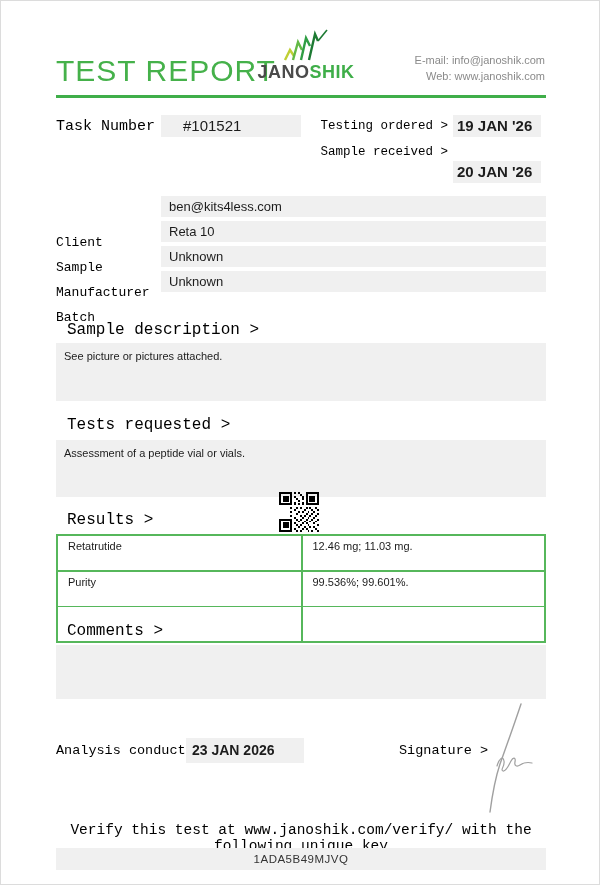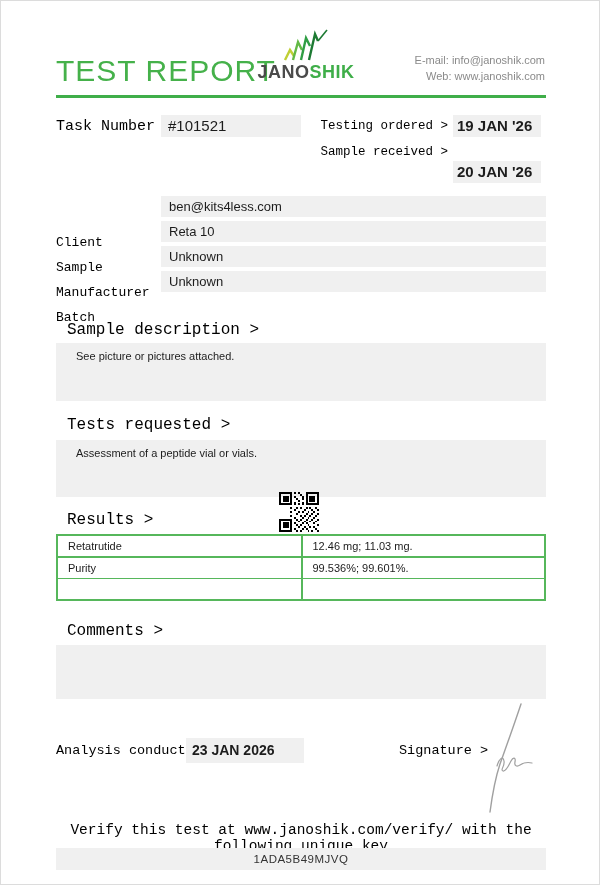--- a/index.html
+++ b/index.html
@@ -18,39 +18,39 @@
   .logo { left:245px; top:28px; width:120px; text-align:center; }
   .logo-icon { display:block; margin:0 auto; }
   .brand { font-size:18px; font-weight:bold; letter-spacing:0.5px; margin-top:-1px; }
   .brand-jano { color:#4a4a4a; }
   .brand-shik { color:#3fae49;text-align:right; }
   .contact { right:54px; top:51px; text-align:right; font-size:11px; color:#8a8a8a; line-height:16px; }
   .rule { left:55px; top:94px; width:490px; height:3px; background:#3fae49; }
 
   
   .task-label { left:55px; top:117px; font-size:15px; }
-  .task-box { left:160px; top:114px; width:140px; height:22px; line-height:22px; font-size:15px; padding-left:7px; }
+  .task-box { left:160px; top:114px; width:140px; height:22px; line-height:22px; font-size:15px; padding-left:22px; }
   .d-label { width:150px; text-align:right; font-size:12.5px; }
   .d-label1 { left:297px; top:118px; }
   .d-label2 { left:297px; top:144px; }
   .d-box { left:452px; width:88px; height:22px; line-height:22px; font-size:15px; font-weight:bold; padding-left:4px; }
   .d-box1 { top:114px; }
   .d-box2 { top:136px;margin-top:24px; }
 
   
   .info-label { left:55px; font-size:13px; line-height:21px;margin-top:36px; }
   .info-box { left:160px; width:385px; height:21px; line-height:21px; font-size:13px; padding-left:8px; }
 
   
   .sec-head { left:66px; font-size:16px; }
-  .sec-box { left:55px; width:490px; font-size:11px; padding:6px 20px; line-height:14px; }
+  .sec-box { left:55px; width:490px; font-size:11px; padding:6px 8px; line-height:14px; }
 
   
   .rtable { left:55px; top:533px; width:490px; display:grid; grid-template-columns:243px 1fr; border:2px solid #56b75b; background:#56b75b; grid-gap:1.5px; }
-  .rcell { background:#fff; height:20px; line-height:20px; font-size:11px; padding-left:10px; }
+  .rcell { background:#fff; height:34px; line-height:20px; font-size:11px; padding-left:10px; }
 
   
   .qr { left:278px; top:491px; width:40px; height:40px; }
 
   
   .an-label { left:55px; top:742px; font-size:13.5px; }
   .an-box { left:185px; top:737px; width:118px; height:25px; line-height:25px; font-size:14px; font-weight:bold; padding-left:6px; }
   .sig-label { left:398px; top:742px; font-size:13.5px; }
   .sig { left:476px; top:701px; }
 

